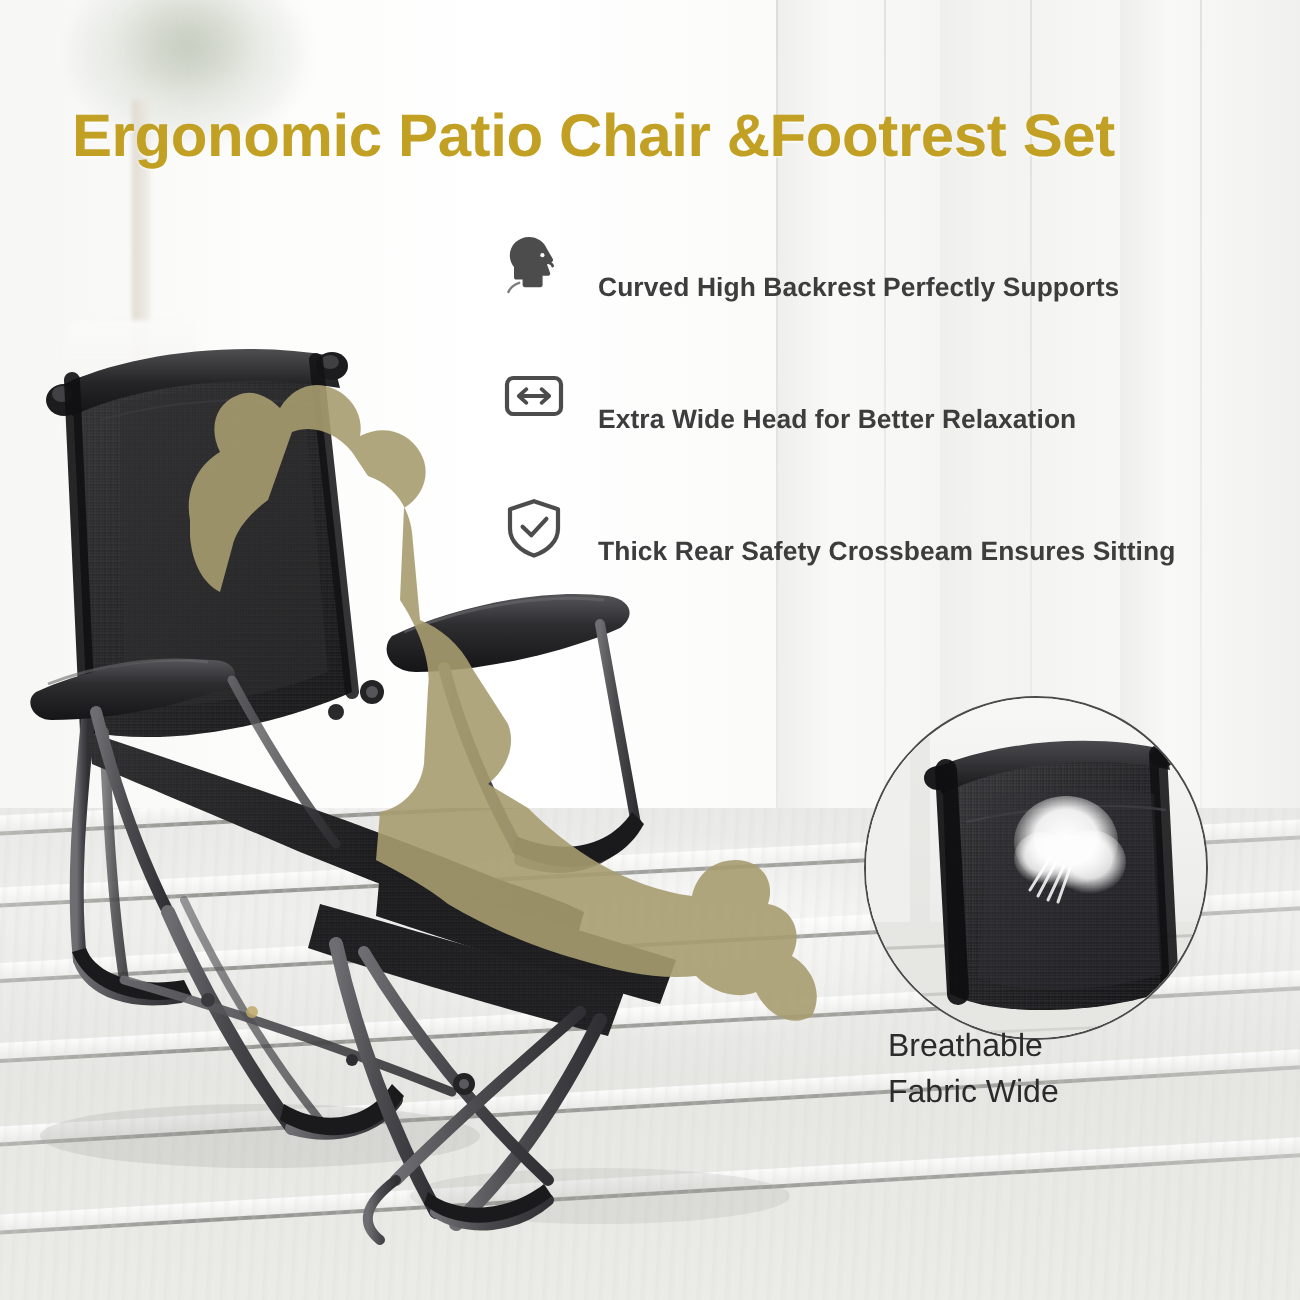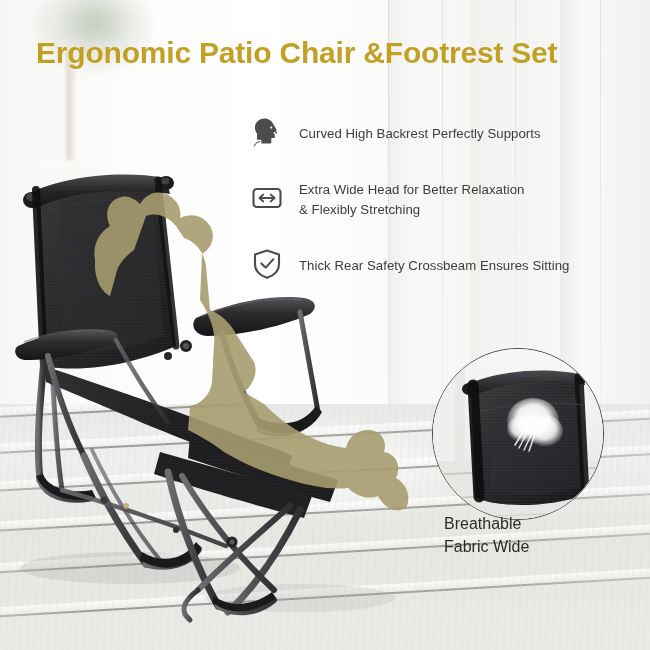--- a/index.html
+++ b/index.html
@@ -84,29 +84,29 @@
     background:linear-gradient(180deg, rgba(255,255,255,.85), rgba(255,255,255,0));
     transform-origin:left center;
   }
   .deck-glow {
     position:absolute; left:120px; top:-10px; width:420px; height:150px;
     background:radial-gradient(ellipse 50% 50% at 50% 50%, rgba(255,255,255,.85), rgba(255,255,255,0) 70%);
   }
 
   
   .title {
-    position:absolute; left:36px; top:36px; width:600px;
+    position:absolute; left:36px; top:52px; width:600px;
     font-size:30px; font-weight:bold; letter-spacing:-.2px;
     color:#c2a024; white-space:nowrap;
     text-shadow:0 1px 0 rgba(255,255,255,.55);
   }
 
   
   .features { position:absolute; left:245px; top:110px; width:400px; }
-  .feature { display:flex; align-items:center; margin-bottom:22px; }
+  .feature { display:flex; align-items:flex-end; margin-bottom:22px;font-weight:bold; }
   .feat-icon {
     width:44px; min-width:44px; height:44px;
     display:flex; align-items:center; justify-content:center;
     margin-right:10px;
   }
   .feat-text {
     font-size:13.2px; line-height:20px; color:#3d3d3d;
     padding-top:3px; letter-spacing:.05px;
   }
 
@@ -183,21 +183,20 @@
       <div class="feat-icon">
         <svg width="40" height="40" viewBox="0 0 40 40">
           <rect x="6.5" y="11" width="27" height="18" rx="3.2" ry="3.2" fill="none" stroke="#4c4c4c" stroke-width="2.1"></rect>
           <line x1="13" y1="20" x2="27" y2="20" stroke="#4c4c4c" stroke-width="1.9" stroke-linecap="round"></line>
           <polyline points="16.2,16.6 12.4,20 16.2,23.4" fill="none" stroke="#4c4c4c" stroke-width="1.9" stroke-linecap="round" stroke-linejoin="round"></polyline>
           <polyline points="23.8,16.6 27.6,20 23.8,23.4" fill="none" stroke="#4c4c4c" stroke-width="1.9" stroke-linecap="round" stroke-linejoin="round"></polyline>
         </svg>
       </div>
       <div class="feat-text">
         <div>Extra Wide Head for Better Relaxation</div>
-        <div>&amp; Flexibly Stretching</div>
       </div>
     </div>
 
     <div class="feature">
       <div class="feat-icon">
         <svg width="40" height="40" viewBox="0 0 40 40">
           <path d="M20 6.6 L32 10.6 V20.2 C32 26.6 26.9 31.4 20 33.8 C13.1 31.4 8 26.6 8 20.2 V10.6 Z" fill="none" stroke="#4c4c4c" stroke-width="2.1" stroke-linejoin="round"></path>
           <polyline points="14.3,19.4 18.7,23.6 26.2,15.4" fill="none" stroke="#4c4c4c" stroke-width="2.1" stroke-linecap="round" stroke-linejoin="round"></polyline>
         </svg>
       </div>

